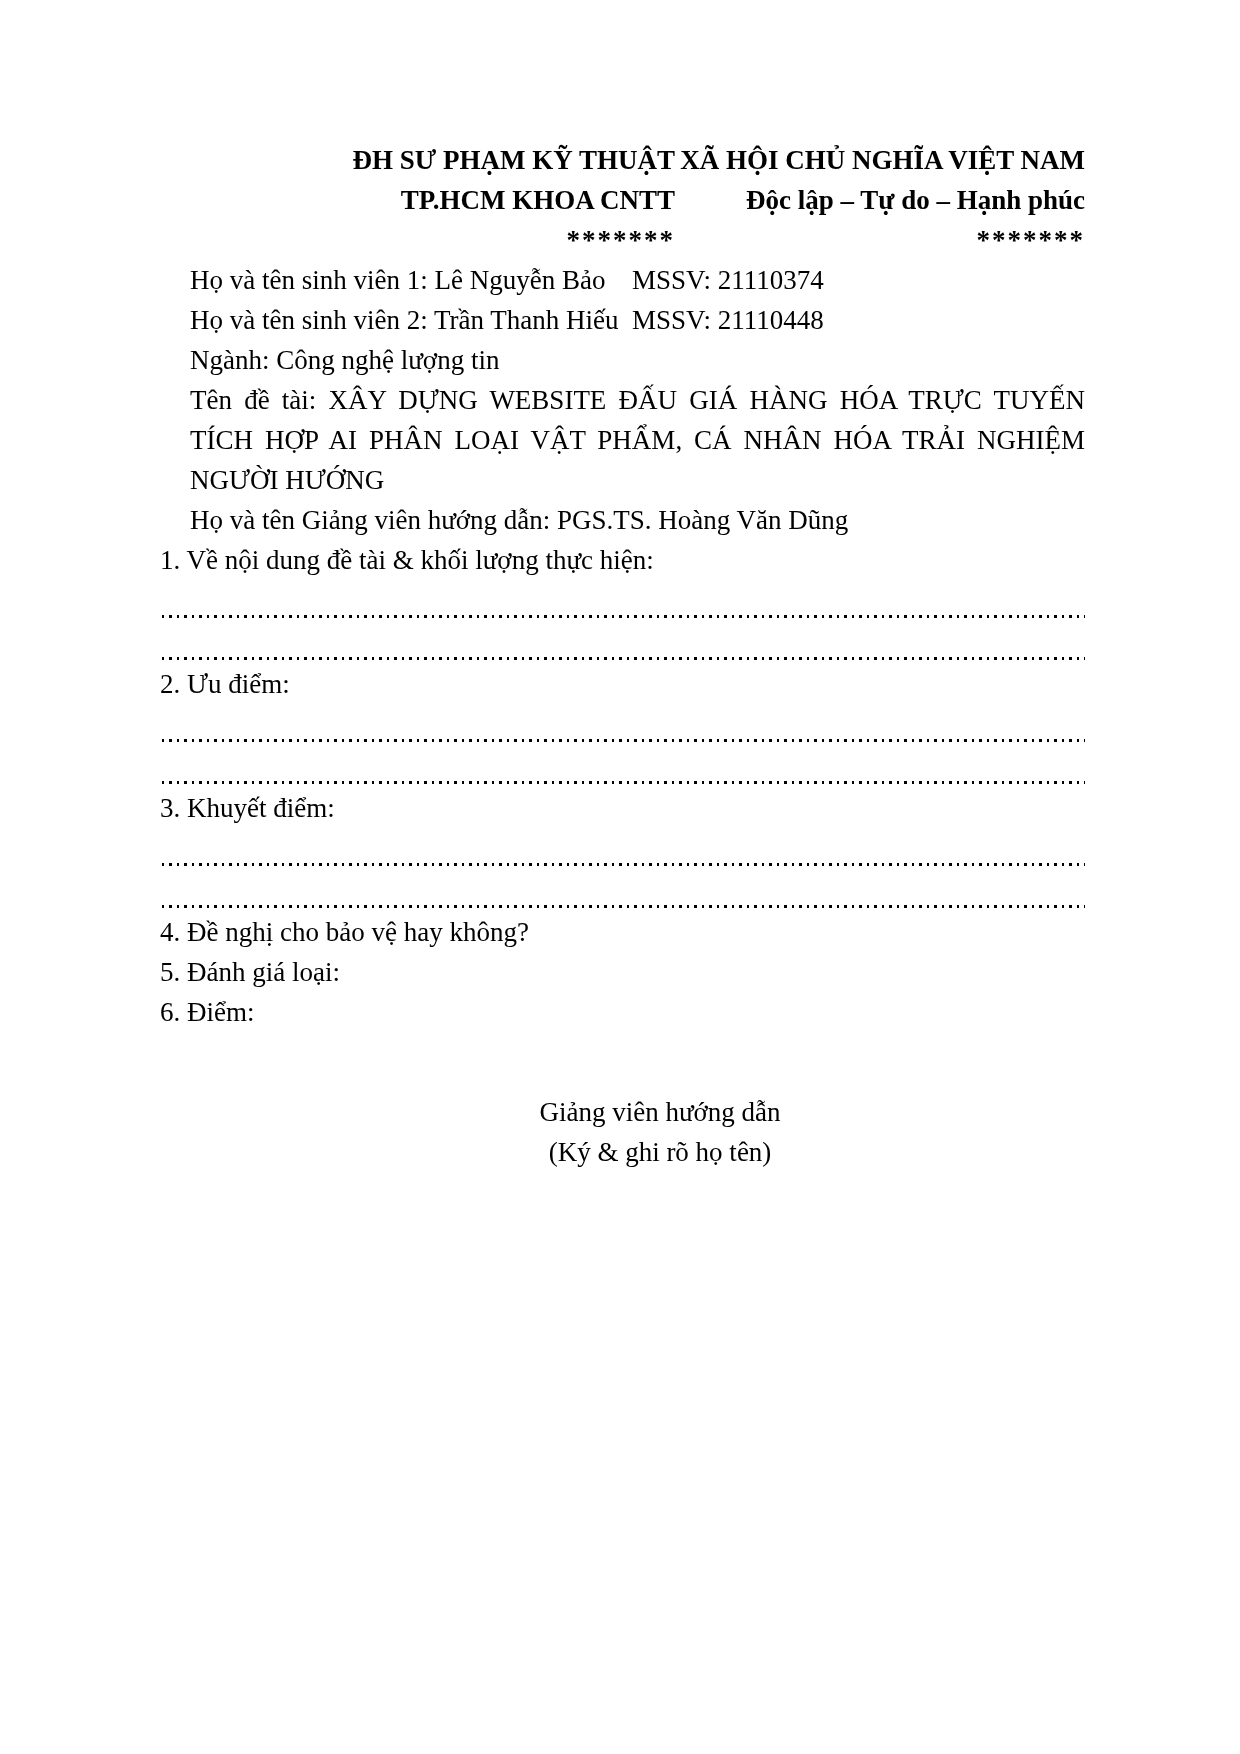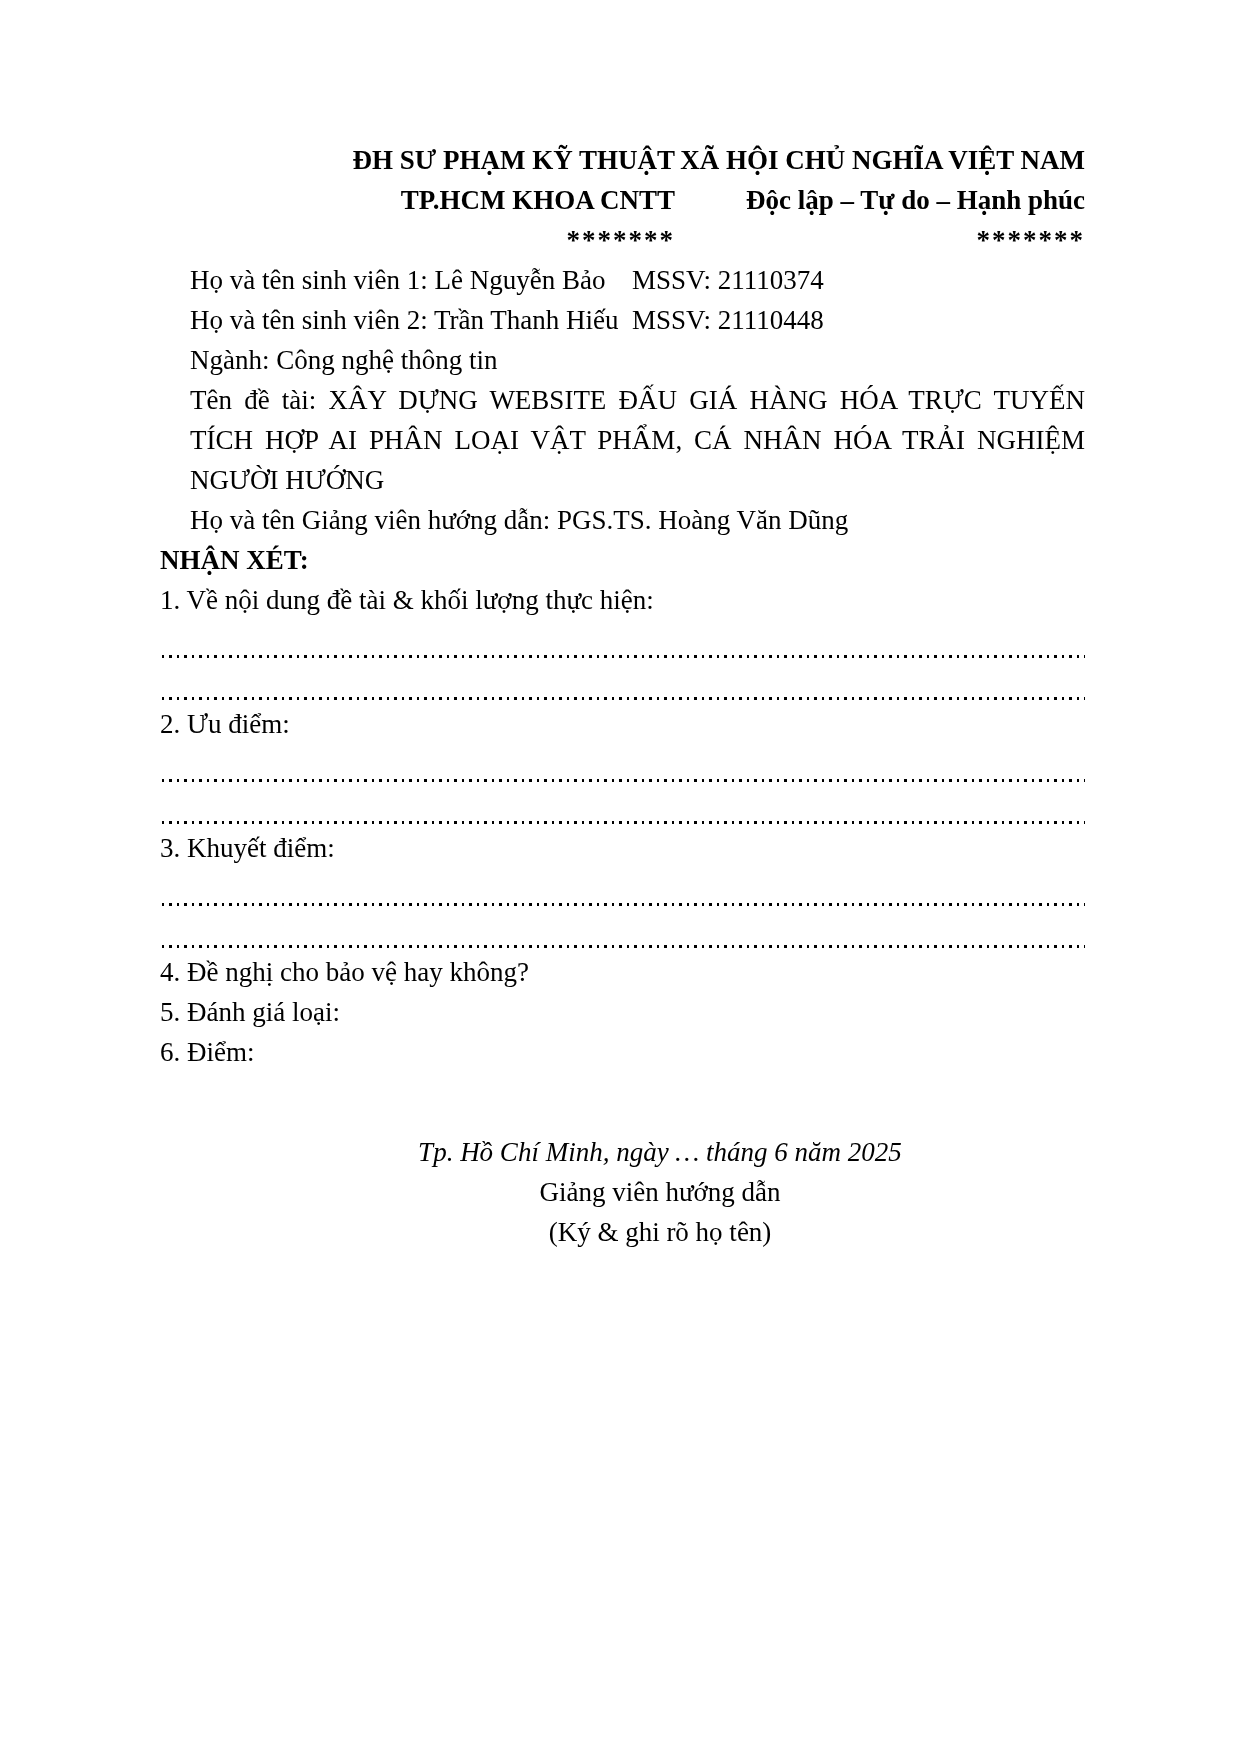--- a/index.html
+++ b/index.html
@@ -115,48 +115,46 @@
 
   <div class="info">
     <div class="info-line">
       <span>Họ và tên sinh viên 1: Lê Nguyễn Bảo</span>
       <span class="mssv">MSSV: 21110374</span>
     </div>
     <div class="info-line">
       <span>Họ và tên sinh viên 2: Trần Thanh Hiếu</span>
       <span class="mssv">MSSV: 21110448</span>
     </div>
-    <div class="info-line">Ngành: Công nghệ thông tin</div>
+    <div class="info-line">Ngành: Công nghệ lượng tin</div>
     <div>
       <div class="topic-line topic-just">Tên đề tài: XÂY DỰNG WEBSITE ĐẤU GIÁ HÀNG HÓA TRỰC TUYẾN</div>
       <div class="topic-line topic-just">TÍCH HỢP AI PHÂN LOẠI VẬT PHẨM, CÁ NHÂN HÓA TRẢI NGHIỆM</div>
       <div class="topic-line">NGƯỜI HƯỚNG</div>
     </div>
     <div class="info-line">Họ và tên Giảng viên hướng dẫn: PGS.TS. Hoàng Văn Dũng</div>
   </div>
 
-  <div class="review-heading">NHẬN XÉT:</div>
 
   <div>
     <div class="review-item">1. Về nội dung đề tài &amp; khối lượng thực hiện:</div>
     <div class="dotline"></div>
     <div class="dotline"></div>
 
     <div class="review-item">2. Ưu điểm:</div>
     <div class="dotline"></div>
     <div class="dotline"></div>
 
     <div class="review-item">3. Khuyết điểm:</div>
     <div class="dotline"></div>
     <div class="dotline"></div>
 
     <div class="review-item">4. Đề nghị cho bảo vệ hay không?</div>
     <div class="review-item">5. Đánh giá loại:</div>
     <div class="review-item">6. Điểm:</div>
   </div>
 
   <div class="sign-block">
-    <div class="sign-line sign-date">Tp. Hồ Chí Minh, ngày … tháng 6 năm 2025</div>
     <div class="sign-line">Giảng viên hướng dẫn</div>
     <div class="sign-line">(Ký &amp; ghi rõ họ tên)</div>
   </div>
 
 </div>
 
 </body></html>

